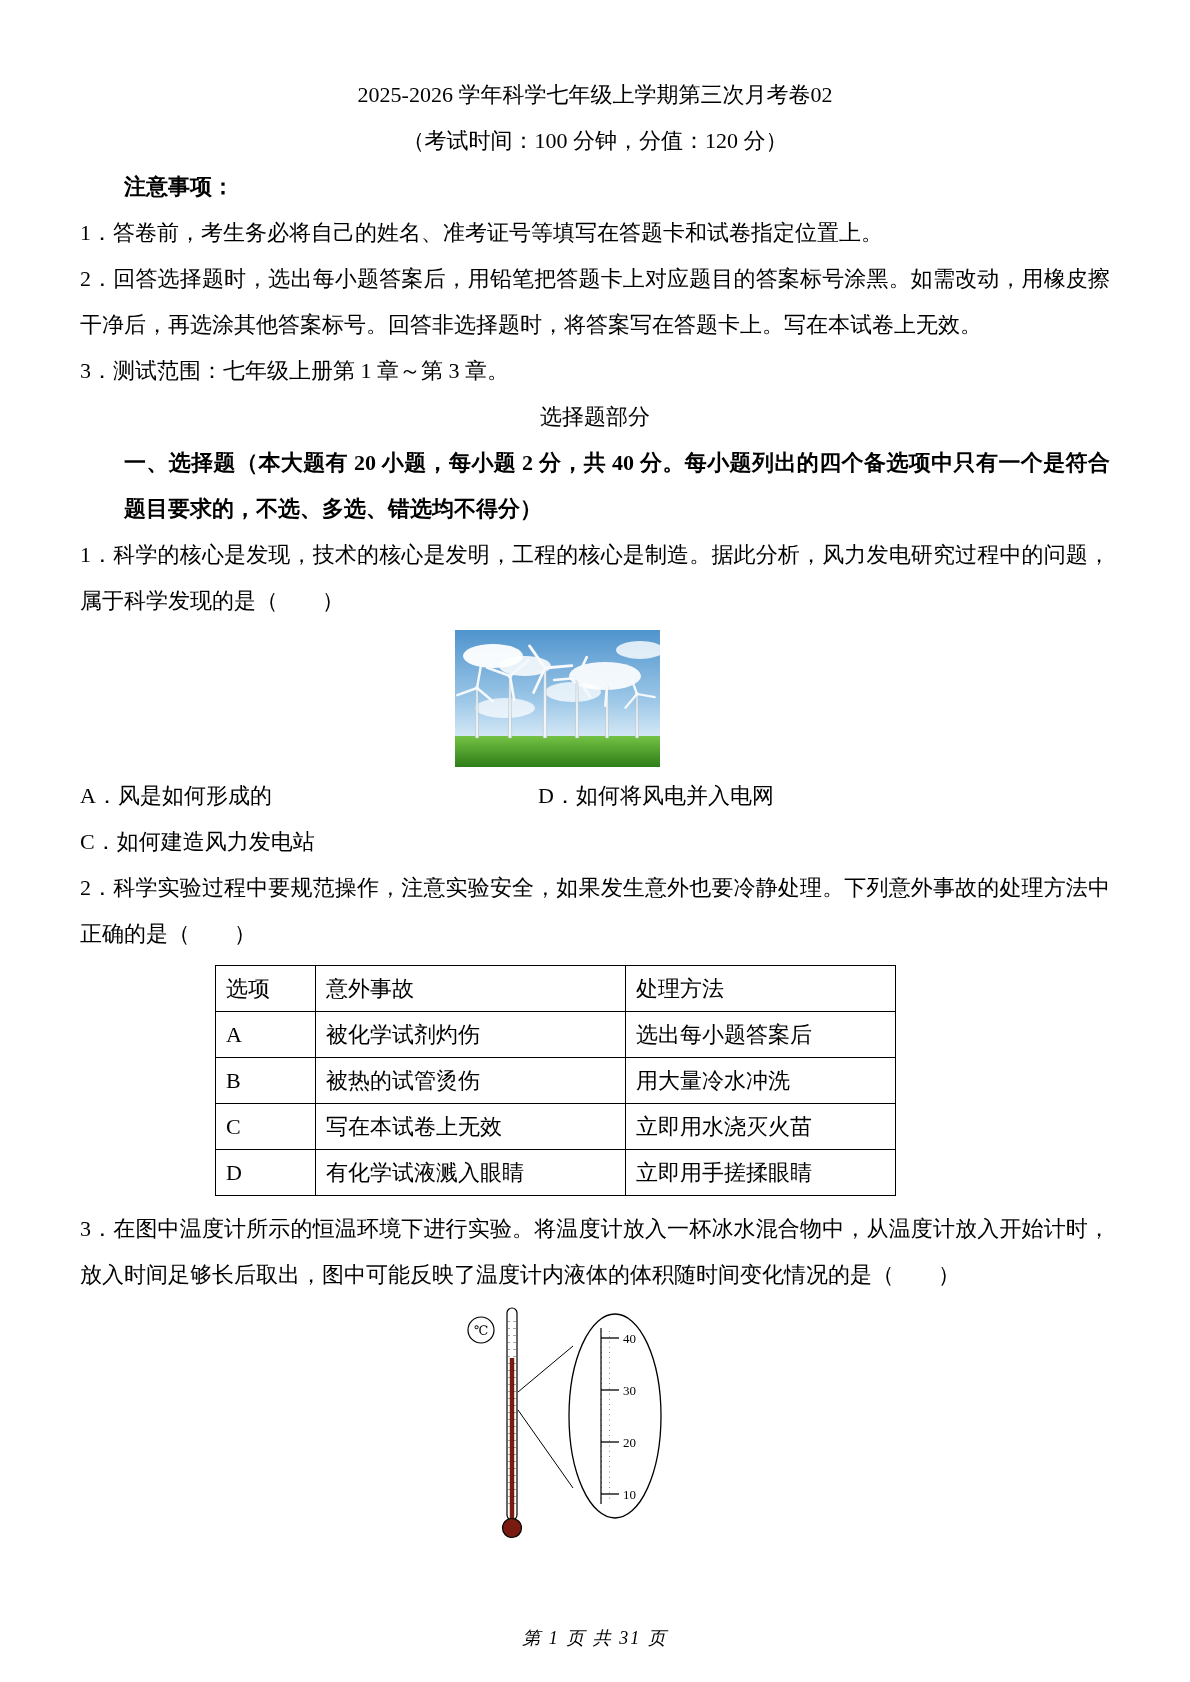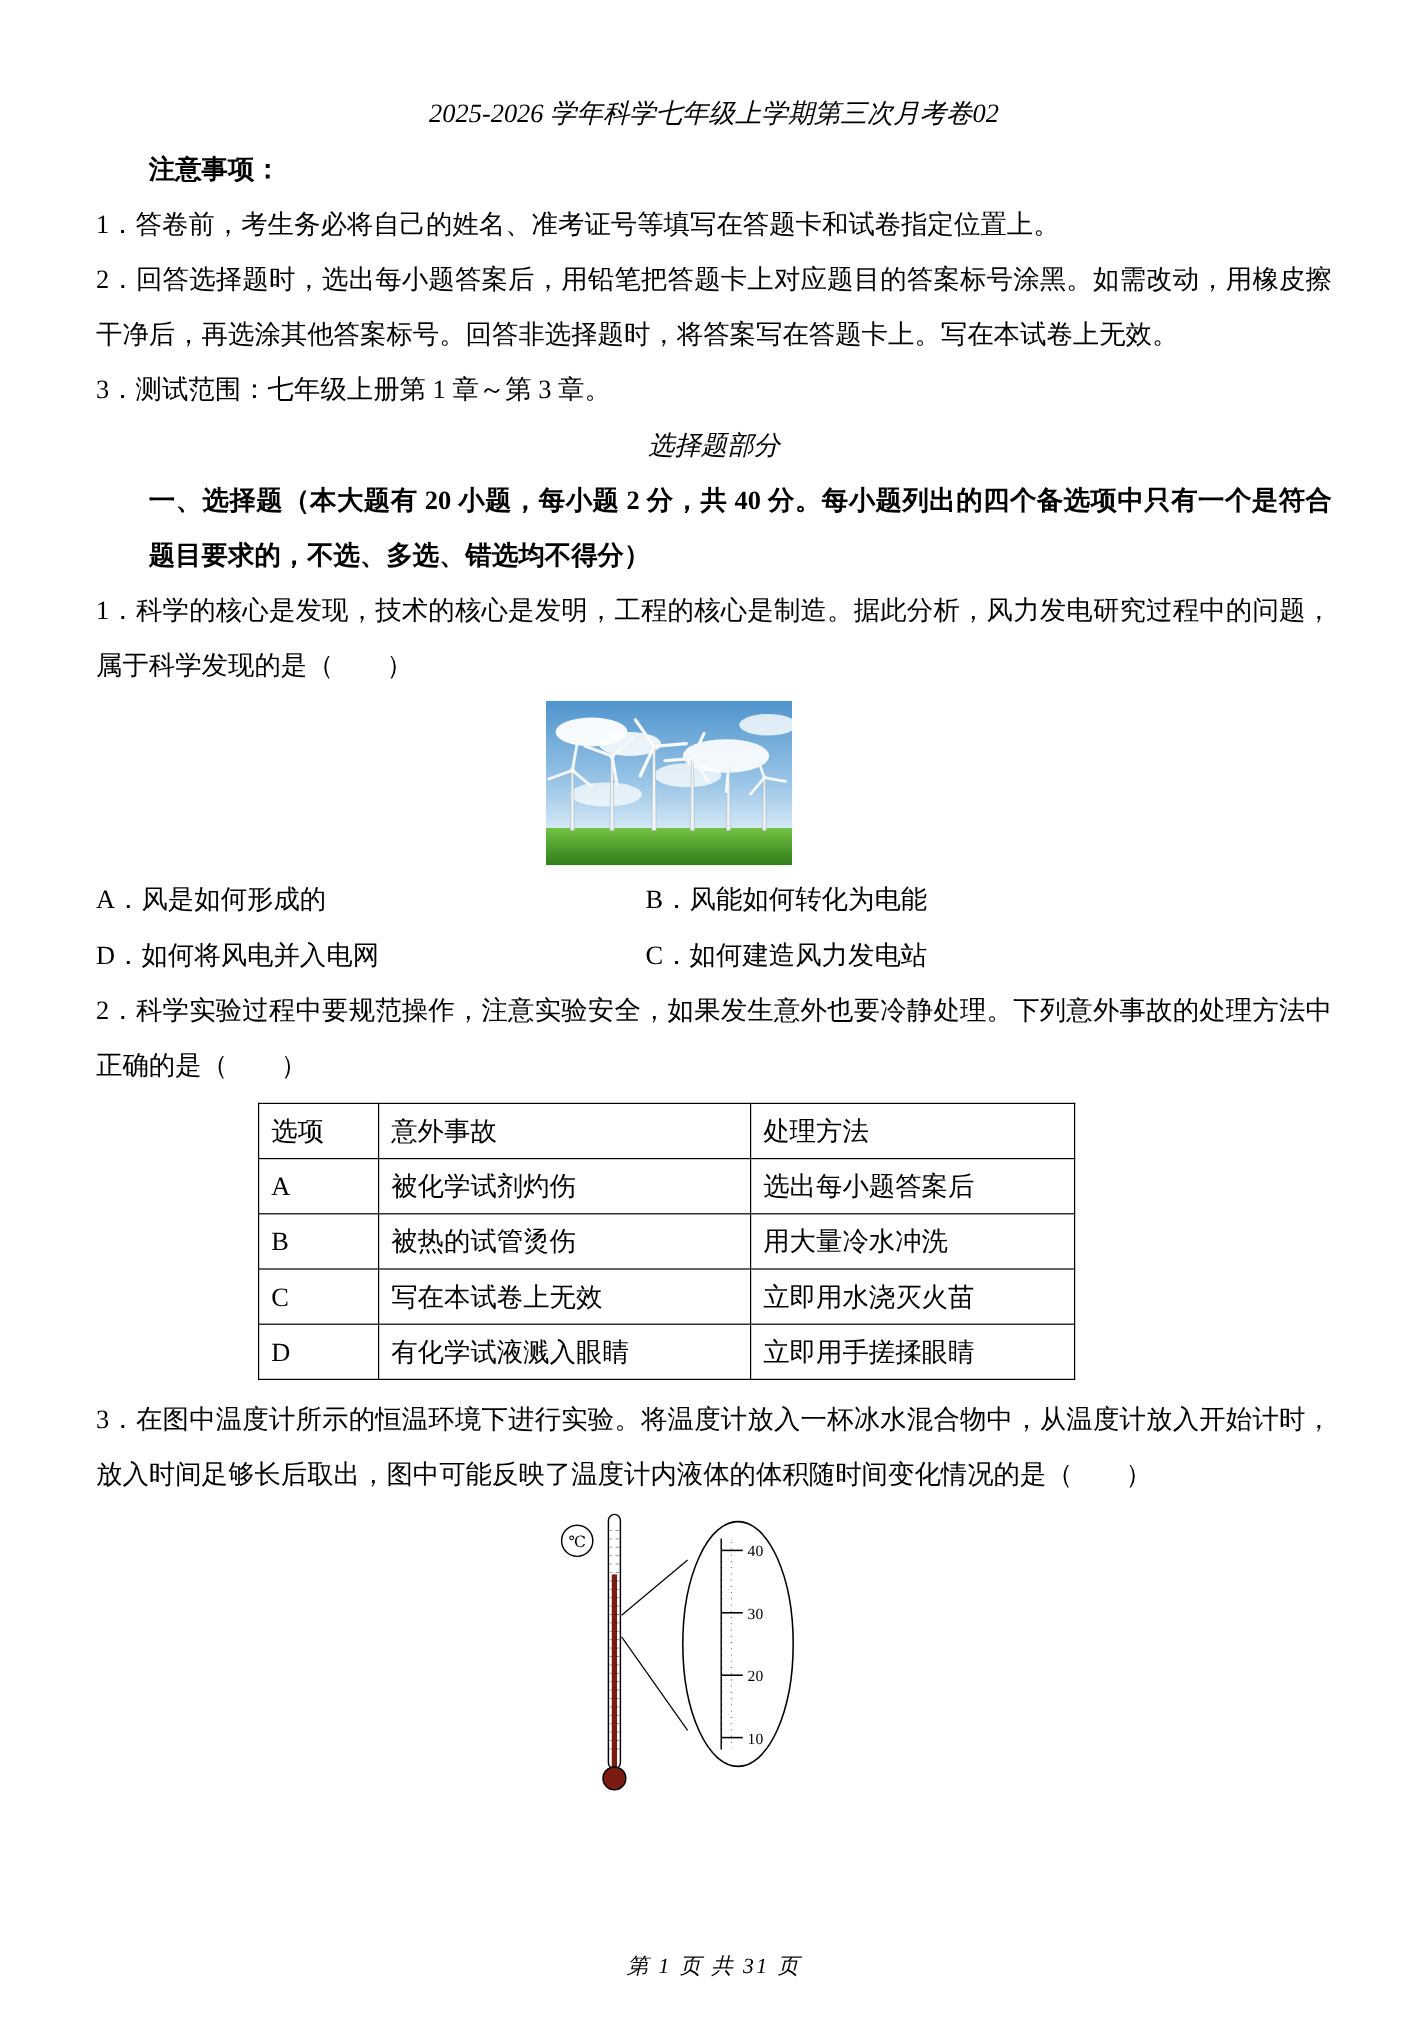--- a/index.html
+++ b/index.html
@@ -10,21 +10,21 @@
     font-family: "Liberation Serif", "DejaVu Serif", serif;
     font-size: 22px;
   }
   .page {
     position: relative;
     width: 1190px; height: 1682px;
     padding: 72px 80px 0 80px;
     overflow: hidden;
   }
   p, .line { margin: 0; line-height: 46px; }
-  .center { text-align: center; font-style: italic; }
+  .center { text-align: center; }
   .bold { font-weight: bold; margin-left: 44px; }
   .justify { text-align: justify; }
 
   .q1-image-wrap {
     display: flex; justify-content: center;
     margin: 6px 0 6px 0;
     transform: translateX(-38px);
   }
   .q1-image-wrap svg { display: block; }
 
@@ -61,20 +61,21 @@
     letter-spacing: 2px;
     font-style: italic;
   }
 </style>
 </head>
 <body>
 
 <div class="page">
 
   <p class="line center">2025-2026 学年科学七年级上学期第三次月考卷02</p>
+  <p class="line center">（考试时间：100 分钟，分值：120 分）</p>
 
   <p class="line bold">注意事项：</p>
   <p class="line justify">1．答卷前，考生务必将自己的姓名、准考证号等填写在答题卡和试卷指定位置上。</p>
   <p class="line justify">2．回答选择题时，选出每小题答案后，用铅笔把答题卡上对应题目的答案标号涂黑。如需改动，用橡皮擦干净后，再选涂其他答案标号。回答非选择题时，将答案写在答题卡上。写在本试卷上无效。</p>
   <p class="line justify">3．测试范围：七年级上册第 1 章～第 3 章。</p>
 
   <p class="line center">选择题部分</p>
   <p class="line bold justify">一、选择题（本大题有 20 小题，每小题 2 分，共 40 分。每小题列出的四个备选项中只有一个是符合题目要求的，不选、多选、错选均不得分）</p>
 
   <p class="line justify">1．科学的核心是发现，技术的核心是发明，工程的核心是制造。据此分析，风力发电研究过程中的问题，属于科学发现的是（　　）</p>
@@ -168,21 +169,20 @@
               <line x1="0" y1="0" x2="0" y2="-18" transform="rotate(340)"></line>
             </g>
             </g>
         </g>
       </g>
     </svg>
   </div>
 
   <div class="options">
     <div class="line">A．风是如何形成的</div>
-    <div class="line">B．风能如何转化为电能</div>
     <div class="line">D．如何将风电并入电网</div>
     <div class="line">C．如何建造风力发电站</div>
   </div>
 
   <p class="line justify">2．科学实验过程中要规范操作，注意实验安全，如果发生意外也要冷静处理。下列意外事故的处理方法中正确的是（　　）</p>
 
   <table class="q2-table">
     <colgroup>
         <col class="col-opt">
         <col class="col-acc">

